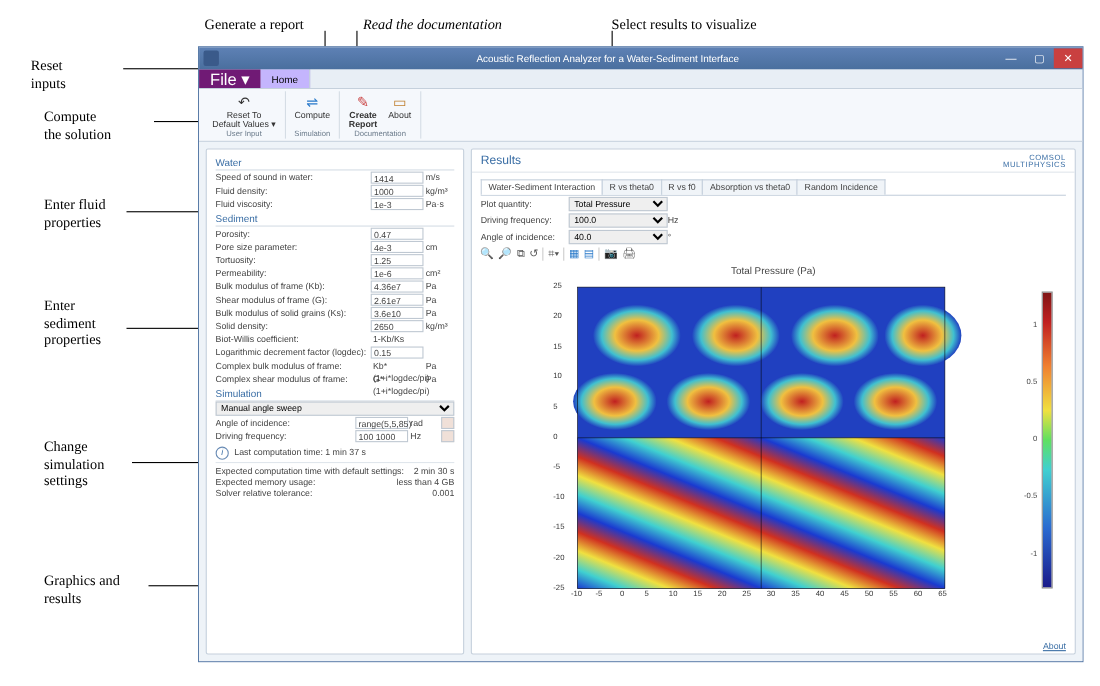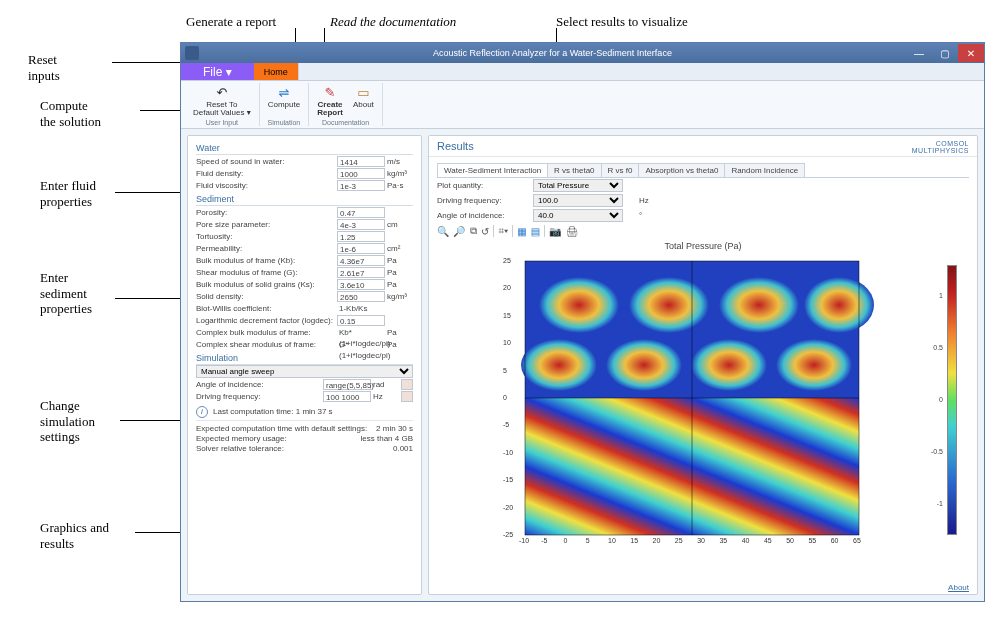--- a/index.html
+++ b/index.html
@@ -15,22 +15,22 @@
 
 .titlebar { height: 20px; background: linear-gradient(#5e81b5, #4a6f9e); color: #fff; display: flex; align-items: center; font-size: 9px; position: relative; }
 .titlebar-icon { width: 14px; height: 14px; margin-left: 4px; background: #3a5a8a; border-radius: 2px; }
 .titlebar-text { flex: 1; text-align: center; }
 .titlebar-btns { display: flex; }
 .titlebar-btn { width: 26px; height: 18px; display: flex; align-items: center; justify-content: center; font-size: 10px; color: #fff; }
 .titlebar-btn.close { background: #c94040; }
 
 
 .menubar { height: 18px; background: #e8eef5; border-bottom: 1px solid #c5d0dc; display: flex; align-items: stretch; }
-.menu-file { background: #8b5cf6; color: #fff; padding: 2px 22px; font-size: 12px; display: flex; align-items: center; }
-.menu-home { padding: 2px 10px; font-size: 9px; border-right: 1px solid #c5d0dc; display: flex; align-items: center; background: #f97316; }
+.menu-file { background: #701a75; color: #fff; padding: 2px 10px; font-size: 15px; display: flex; align-items: center; }
+.menu-home { padding: 2px 10px; font-size: 9px; border-right: 1px solid #c5d0dc; display: flex; align-items: center; background: #c4b5fd; }
 
 .ribbon { height: 48px; background: #f5f8fc; border-bottom: 1px solid #c5d0dc; display: flex; padding: 2px 4px; }
 .ribbon-group { display: flex; flex-direction: column; align-items: center; padding: 0 4px; border-right: 1px solid #d5dde5; }
 .ribbon-btns { display: flex; gap: 2px; }
 .ribbon-btn { display: flex; flex-direction: column; align-items: center; padding: 1px 4px; gap: 1px; font-size: 8px; color: #333; text-align: center; line-height: 1; }
 .ribbon-btn .ico { width: 16px; height: 16px; display: flex; align-items: center; justify-content: center; font-size: 13px; }
 .ribbon-group-label { font-size: 7px; color: #6a7a8a; margin-top: auto; }
 
 
 .app-body { display: flex; height: calc(100% - 86px); background: #eef3f8; padding: 6px; gap: 6px; }
@@ -49,21 +49,21 @@
 
 .sim-select { width: 100%; border: 1px solid #bfc8d2; height: 13px; font-size: 8px; }
 .info-icon { display: inline-flex; width: 12px; height: 12px; border: 1px solid #6a8cb5; border-radius: 50%; color: #3a6ea5; align-items: center; justify-content: center; font-style: italic; font-size: 8px; margin-right: 3px; }
 .tiny-btn { width: 12px; height: 11px; border: 1px solid #bfc8d2; background: #f0e0d8; display: inline-block; }
 
 
 .brand { position: absolute; right: 8px; top: 4px; font-size: 7px; color: #3a6ea5; letter-spacing: 0.5px; }
 .tabs { display: flex; border-bottom: 1px solid #c5d0dc; margin-top: 2px; }
 .tab { padding: 2px 6px; font-size: 8px; border: 1px solid #c5d0dc; border-bottom: none; background: #f0f4f8; margin-right: -1px; }
 .tab.active { background: #fff; }
-.result-ctrl { display: flex; align-items: center; gap: 16px; padding: 1px 0; font-size: 8px; }
+.result-ctrl { display: flex; align-items: center; gap: 0; padding: 1px 0; font-size: 8px; }
 .result-ctrl .lbl { width: 80px; }
 .result-ctrl select { width: 90px; height: 13px; border: 1px solid #bfc8d2; font-size: 8px; }
 .result-ctrl .unit { font-size: 8px; }
 
 .plot-toolbar { display: flex; gap: 4px; padding: 2px 0; font-size: 10px; color: #555; align-items: center; }
 .plot-toolbar .sep { width: 1px; height: 12px; background: #ccc; }
 
 .plot-area { position: relative; width: 100%; height: 330px; }
 .plot-title { text-align: center; font-size: 9px; padding: 2px; }
 .plot-canvas { position: absolute; left: 32px; top: 16px; width: 418px; height: 295px; }

